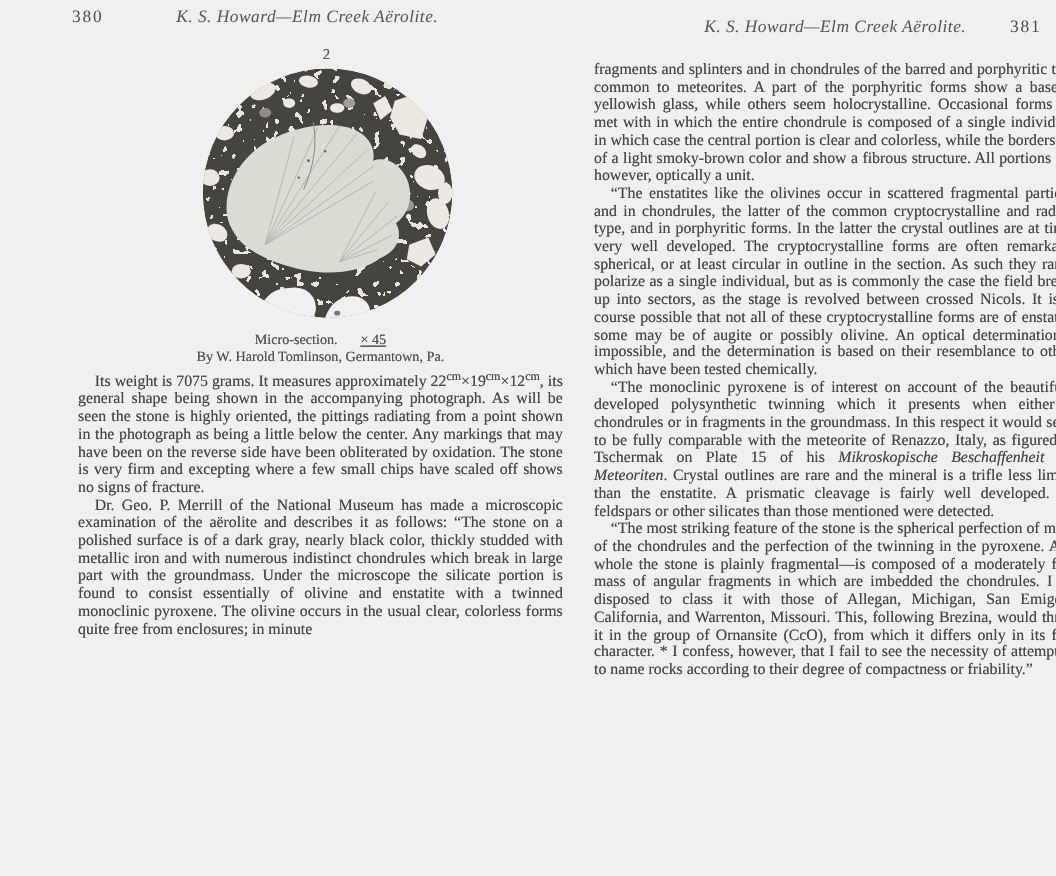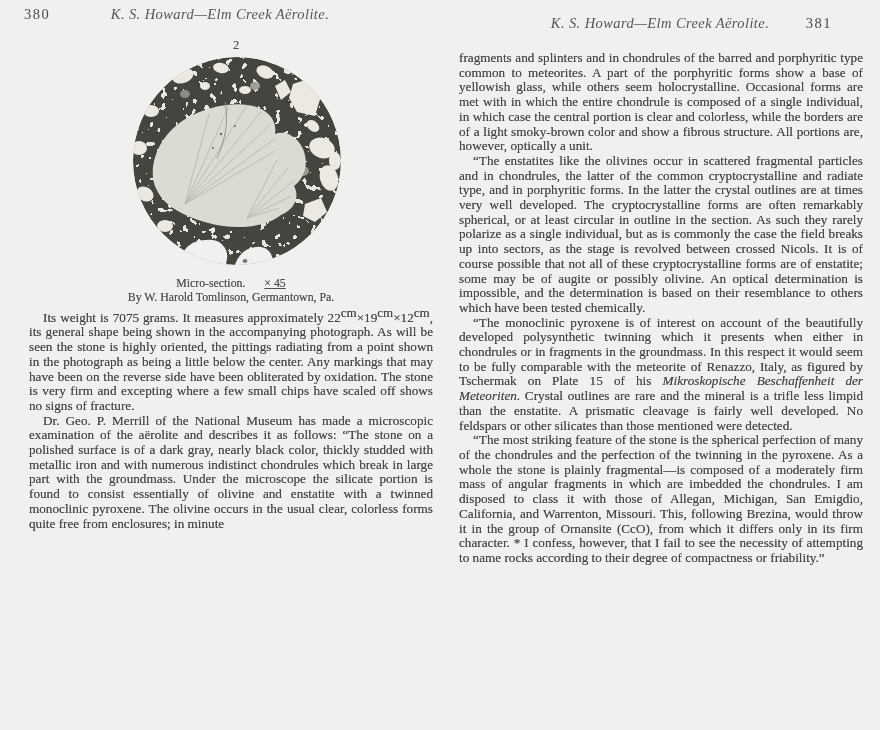--- a/index.html
+++ b/index.html
@@ -3,21 +3,21 @@
 <meta charset="utf-8">
 <style>
   * { margin:0; padding:0; box-sizing:border-box; }
   html,body { width:880px; height:730px; }
   body {
     background:#f1f0ee;
     font-family:"Liberation Serif","DejaVu Serif",serif;
     color:#474645;
     overflow:hidden;
   }
-  .spread { position:relative; width:720px; height:730px; }
+  .spread { position:relative; width:720px; height:730px;margin-left:36px; }
   .page { position:absolute; top:0; width:440px; height:730px; }
   .page-left  { left:0; }
   .page-right { left:440px; }
 
   .running-head {
     position:relative; height:20px; text-align:center;
     font-style:italic; font-size:14.5px; color:#565553;
     letter-spacing:0.4px;
   }
   .page-left  .running-head { margin-top:6px; }
@@ -32,21 +32,21 @@
   .body-text {
     width:404px; font-size:13.2px; line-height:14.7px;
     text-align:justify; text-shadow:0 0 0.5px rgba(72,71,69,0.65);
   }
   .page-left  .body-text { margin:12px 0 0 29px; }
   .page-right .body-text { margin:16px 0 0 19px; }
 
   .para { text-indent:14px; }
   .para.noindent { text-indent:0; }
 
-  sup.unit { font-size:13px; line-height:0; vertical-align:super; letter-spacing:0; }
+  sup.unit { font-size:10px; line-height:0; vertical-align:super; letter-spacing:0; }
   .worktitle { font-style:italic; }
 
   figure { margin:10px 0 6px; text-align:center; }
   .fig-num { font-size:12.5px; color:#565553; margin-bottom:3px; padding-left:10px; }
   .fig-image-wrap { line-height:0; padding-left:12px; }
   figcaption { margin-top:4px; font-size:11.8px; line-height:14.5px; color:#504f4d; }
   .cap-mag { display:inline-block; margin-left:16px;text-decoration:underline; }
 </style>
 </head>
 <body>

